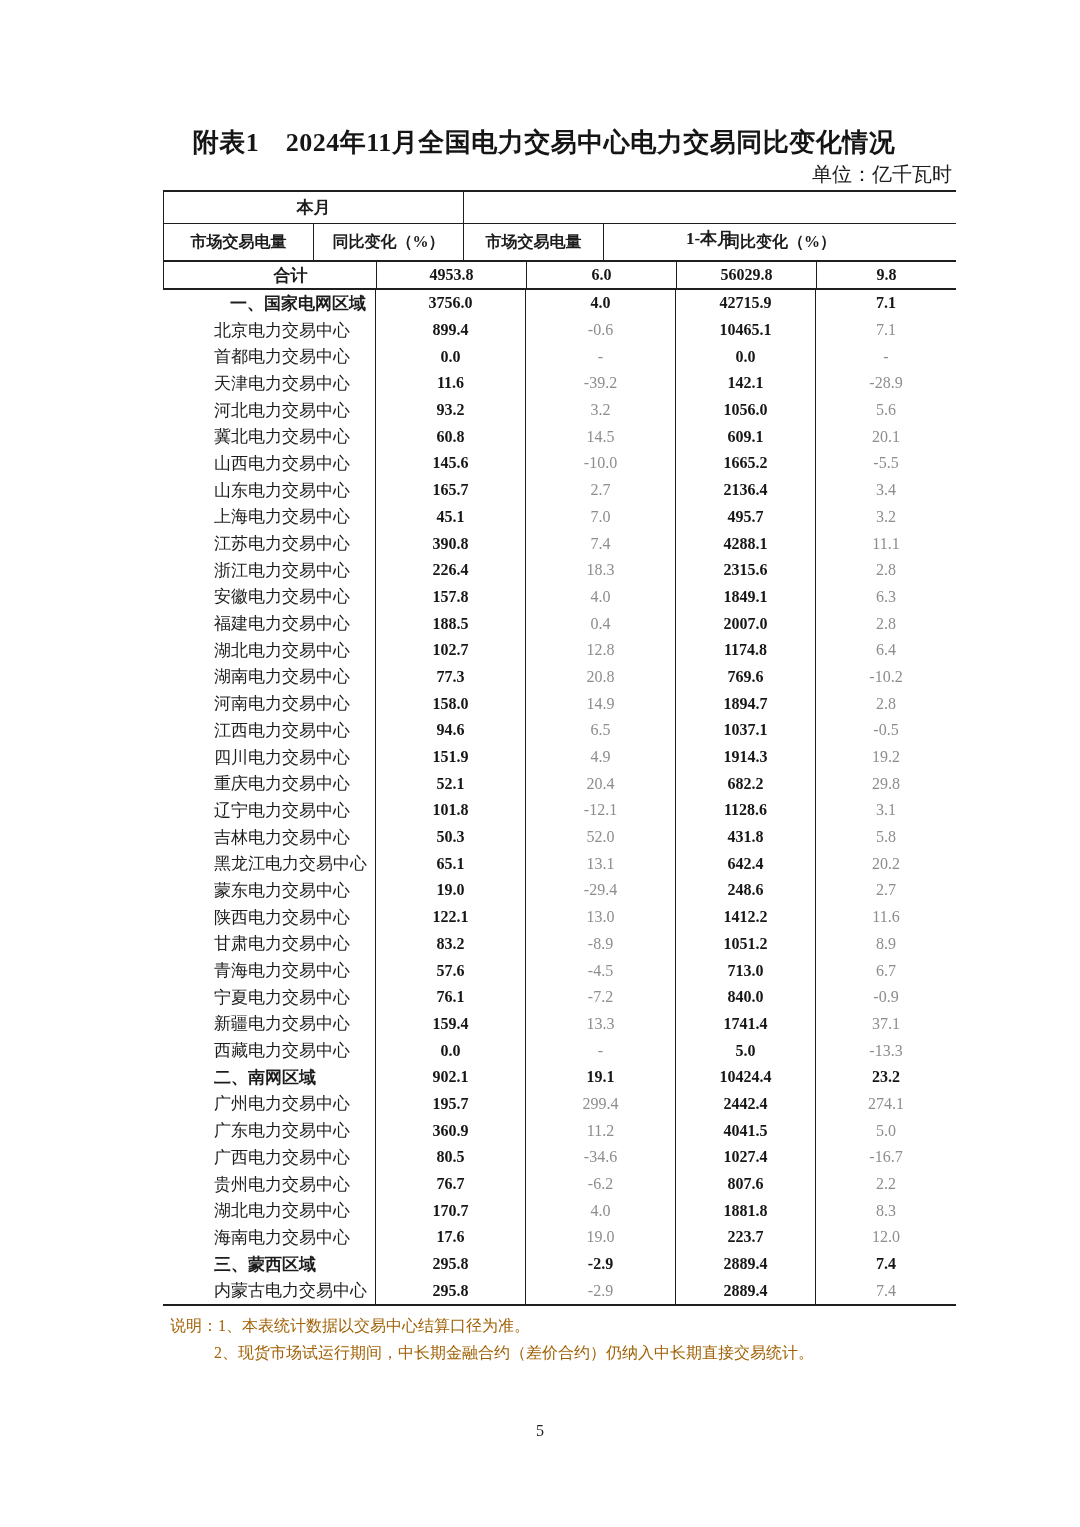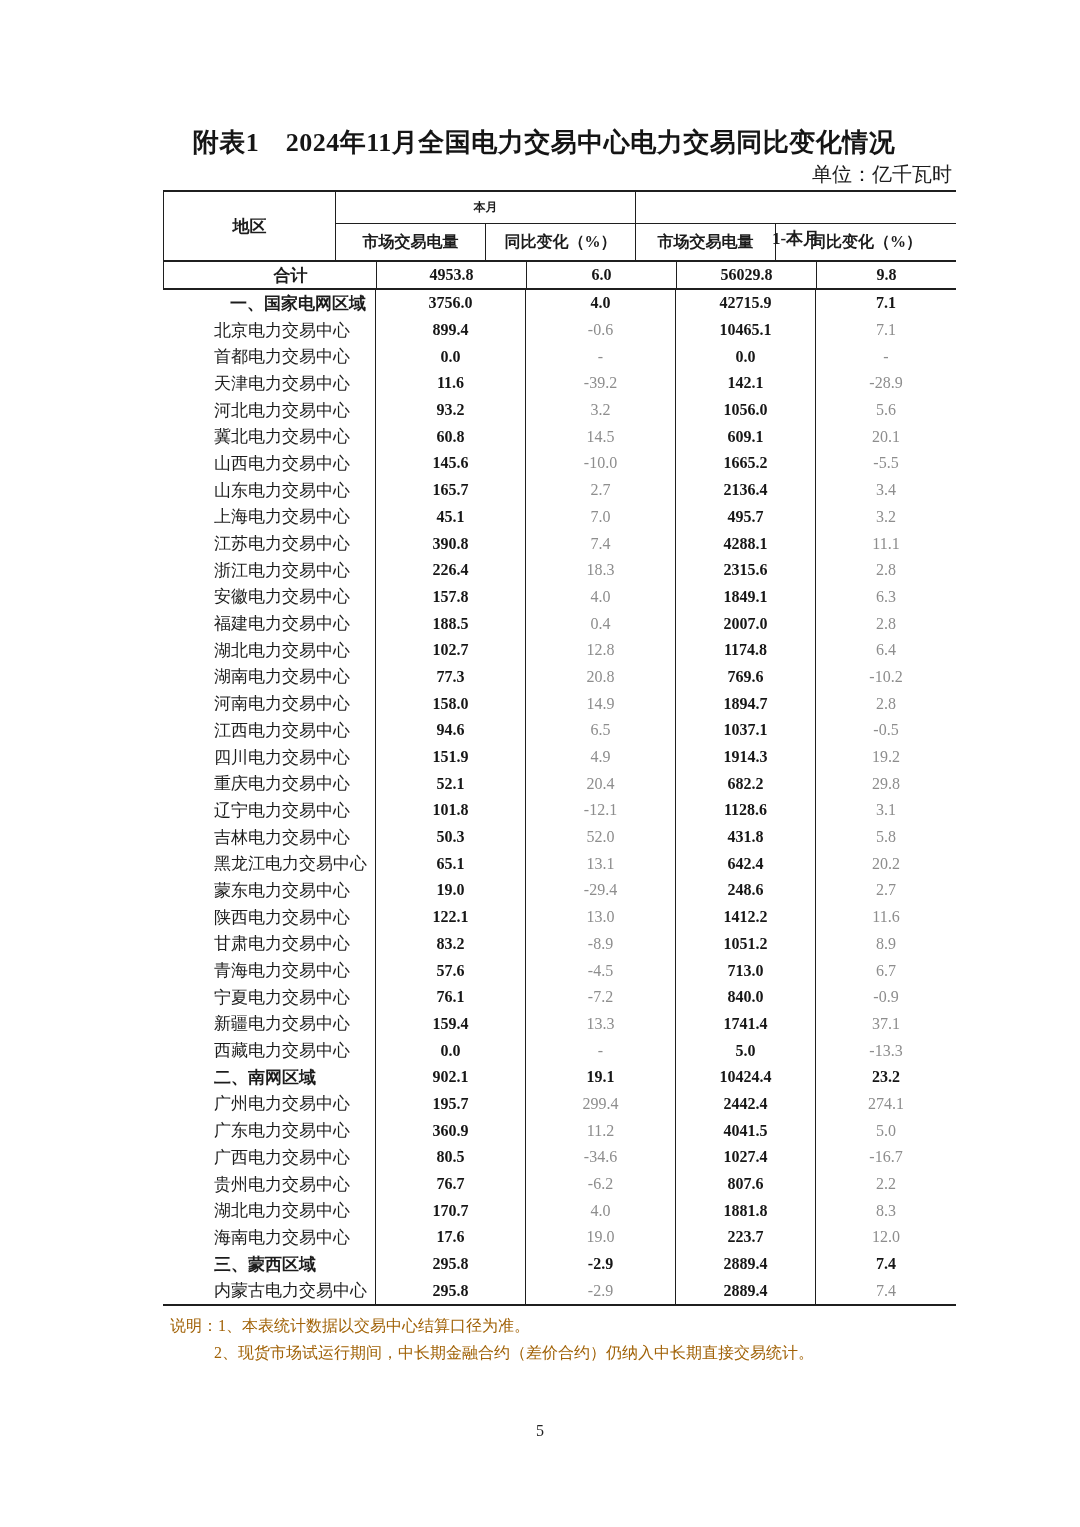--- a/index.html
+++ b/index.html
@@ -28,21 +28,21 @@
     font-size:16px;
   }
   .hdr { display:flex; border-bottom:2px solid #1f1f1f; border-left:1.5px solid #1f1f1f; height:70px; font-weight:bold; }
   .hdr-area {
     width:172px; border-right:1.5px solid #1f1f1f;
     display:flex; align-items:center; justify-content:center;
     font-size:17px;
   }
   .hdr-rest { flex:1; display:flex; flex-direction:column; }
   .hdr-top { display:flex; height:32px; border-bottom:1.5px solid #1f1f1f; }
-  .h-this { width:300px; border-right:1.5px solid #1f1f1f; display:flex; align-items:center; justify-content:center; font-size:12px; }
+  .h-this { width:300px; border-right:1.5px solid #1f1f1f; display:flex; align-items:center; justify-content:center; font-size:17px; }
   .h-cum  { flex:1; display:flex; align-items:center; justify-content:center; font-size:17px;margin-top:46px; }
   .hdr-bot { display:flex; flex:1; }
   .hdr-bot > div { display:flex; align-items:center; justify-content:center; font-size:16px; }
   .h-s1 { width:150px; border-right:1.5px solid #1f1f1f; }
   .h-s2 { width:150px; border-right:1.5px solid #1f1f1f; }
   .h-s3 { width:140px; border-right:1.5px solid #1f1f1f; }
   .h-s4 { flex:1; }
   .row { display:flex; height:26.7px;padding-left:41px; }
   .row > div { display:flex; align-items:center; height:100%; }
   .c0 { width:172px; border-right:1.5px solid #1f1f1f; padding-left:10px; font-size:17px; }
@@ -72,21 +72,20 @@
 <body>
 
 <div class="page">
 
   <div class="title">附表1　2024年11月全国电力交易中心电力交易同比变化情况</div>
 
   <div class="unit">单位：亿千瓦时</div>
 
   <div class="tbl">
     <div class="hdr">
-      <div class="hdr-area">地区</div>
       <div class="hdr-rest">
         <div class="hdr-top">
           <div class="h-this">本月</div>
           <div class="h-cum">1-本月</div>
         </div>
         <div class="hdr-bot">
           <div class="h-s1">市场交易电量</div>
           <div class="h-s2">同比变化（%）</div>
           <div class="h-s3">市场交易电量</div>
           <div class="h-s4">同比变化（%）</div>

